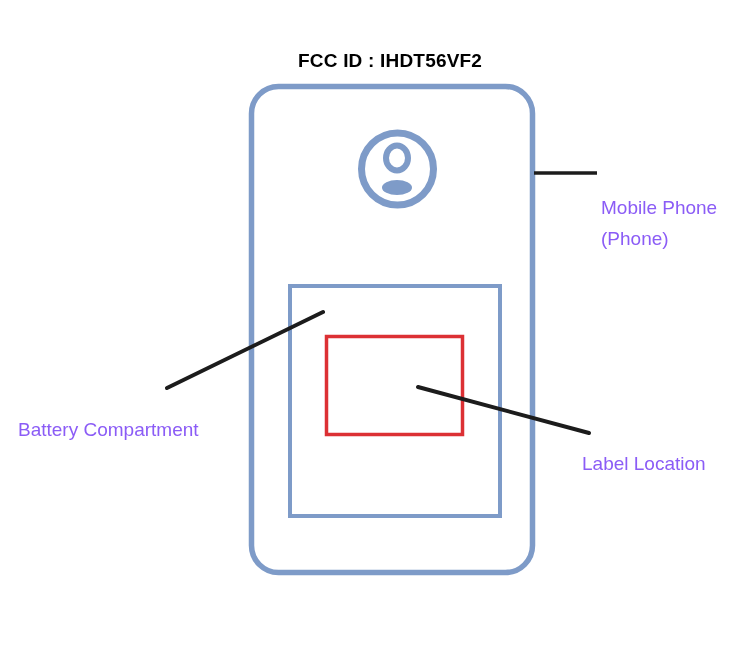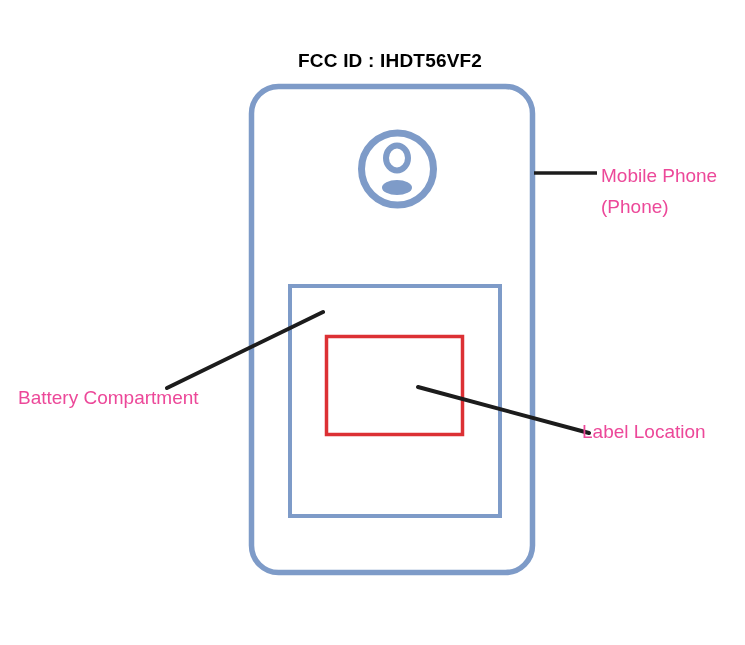--- a/index.html
+++ b/index.html
@@ -26,22 +26,23 @@
     top: 50px;
     font-size: 19px;
     font-weight: bold;
     color: #000000;
     letter-spacing: 0.2px;
     white-space: nowrap;
   }
   .callout {
     position: absolute;
     font-size: 19px;
-    color: #ec4899;
+    color: #8b5cf6;
     white-space: nowrap;
+    margin-top: 32px;
   }
   .callout-mobile {
     left: 601px;
     top: 160px;
     line-height: 31px;
   }
   .callout-battery {
     left: 18px;
     top: 387px;
     text-align: right;

